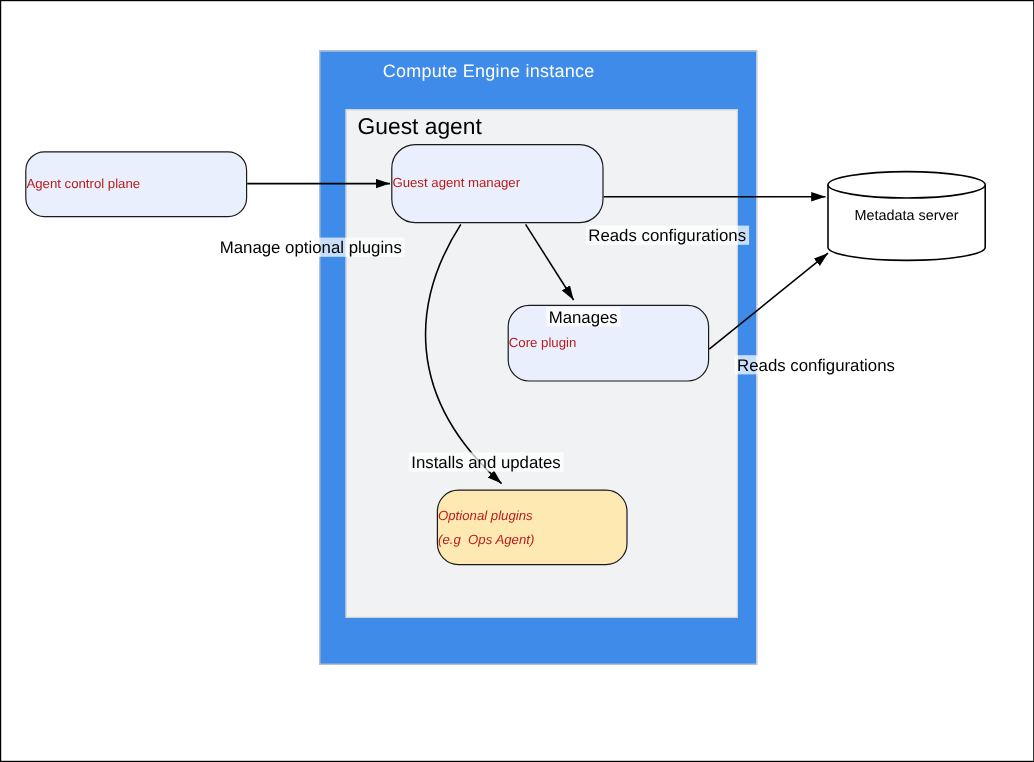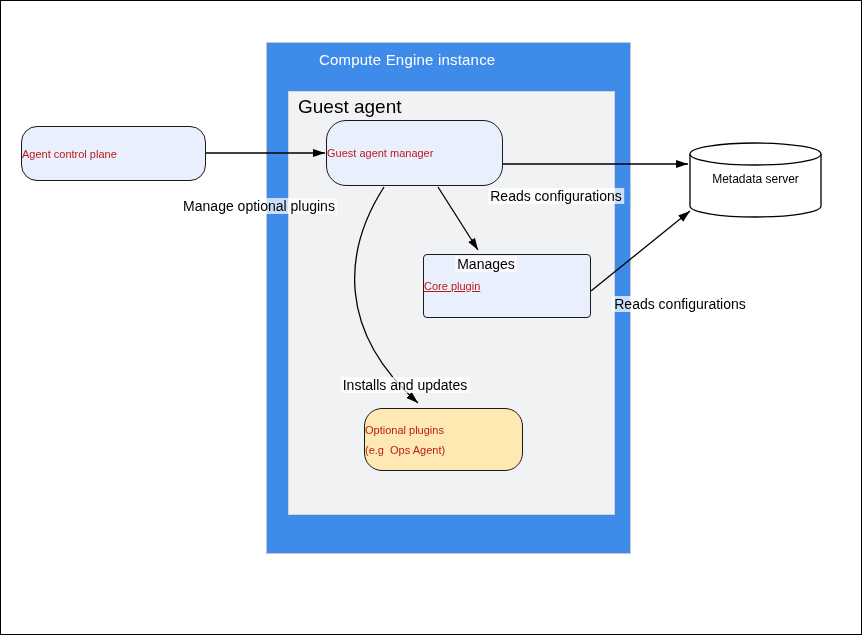--- a/index.html
+++ b/index.html
@@ -55,22 +55,22 @@
     color: #b91c1c;
     text-align: center;
     box-sizing: border-box;
     z-index: 3;
   }
   .node-blue { background: var(--node-blue-fill, #E9EFFC); }
   .node-tan  { background: var(--node-tan-fill, #FFE9B3); }
 
   #node-agent-control-plane { left: 20px;  top: 125px; width: 185px; height: 55px; border-radius: 16px; }
   #node-guest-agent-manager { left: 325px; top: 119px; width: 177px; height: 66px; border-radius: 20px; }
-  #node-core-plugin         { left: 422px; top: 253px; width: 168px; height: 64px; border-radius: 4px; text-decoration: underline; }
-  #node-optional-plugins    { left: 363px; top: 407px; width: 159px; height: 63px; border-radius: 18px; line-height: 20px; }
+  #node-core-plugin         { left: 422px; top: 253px; width: 168px; height: 64px; border-radius: 18px; }
+  #node-optional-plugins    { left: 363px; top: 407px; width: 159px; height: 63px; border-radius: 18px; line-height: 20px; font-style: italic; }
   #node-optional-plugins .line2 { white-space: pre; }
 
   
   #metadata-server-shape {
     position: absolute;
     left: 687px; top: 140px;
     z-index: 2;
   }
   #metadata-server-label {
     position: absolute;

